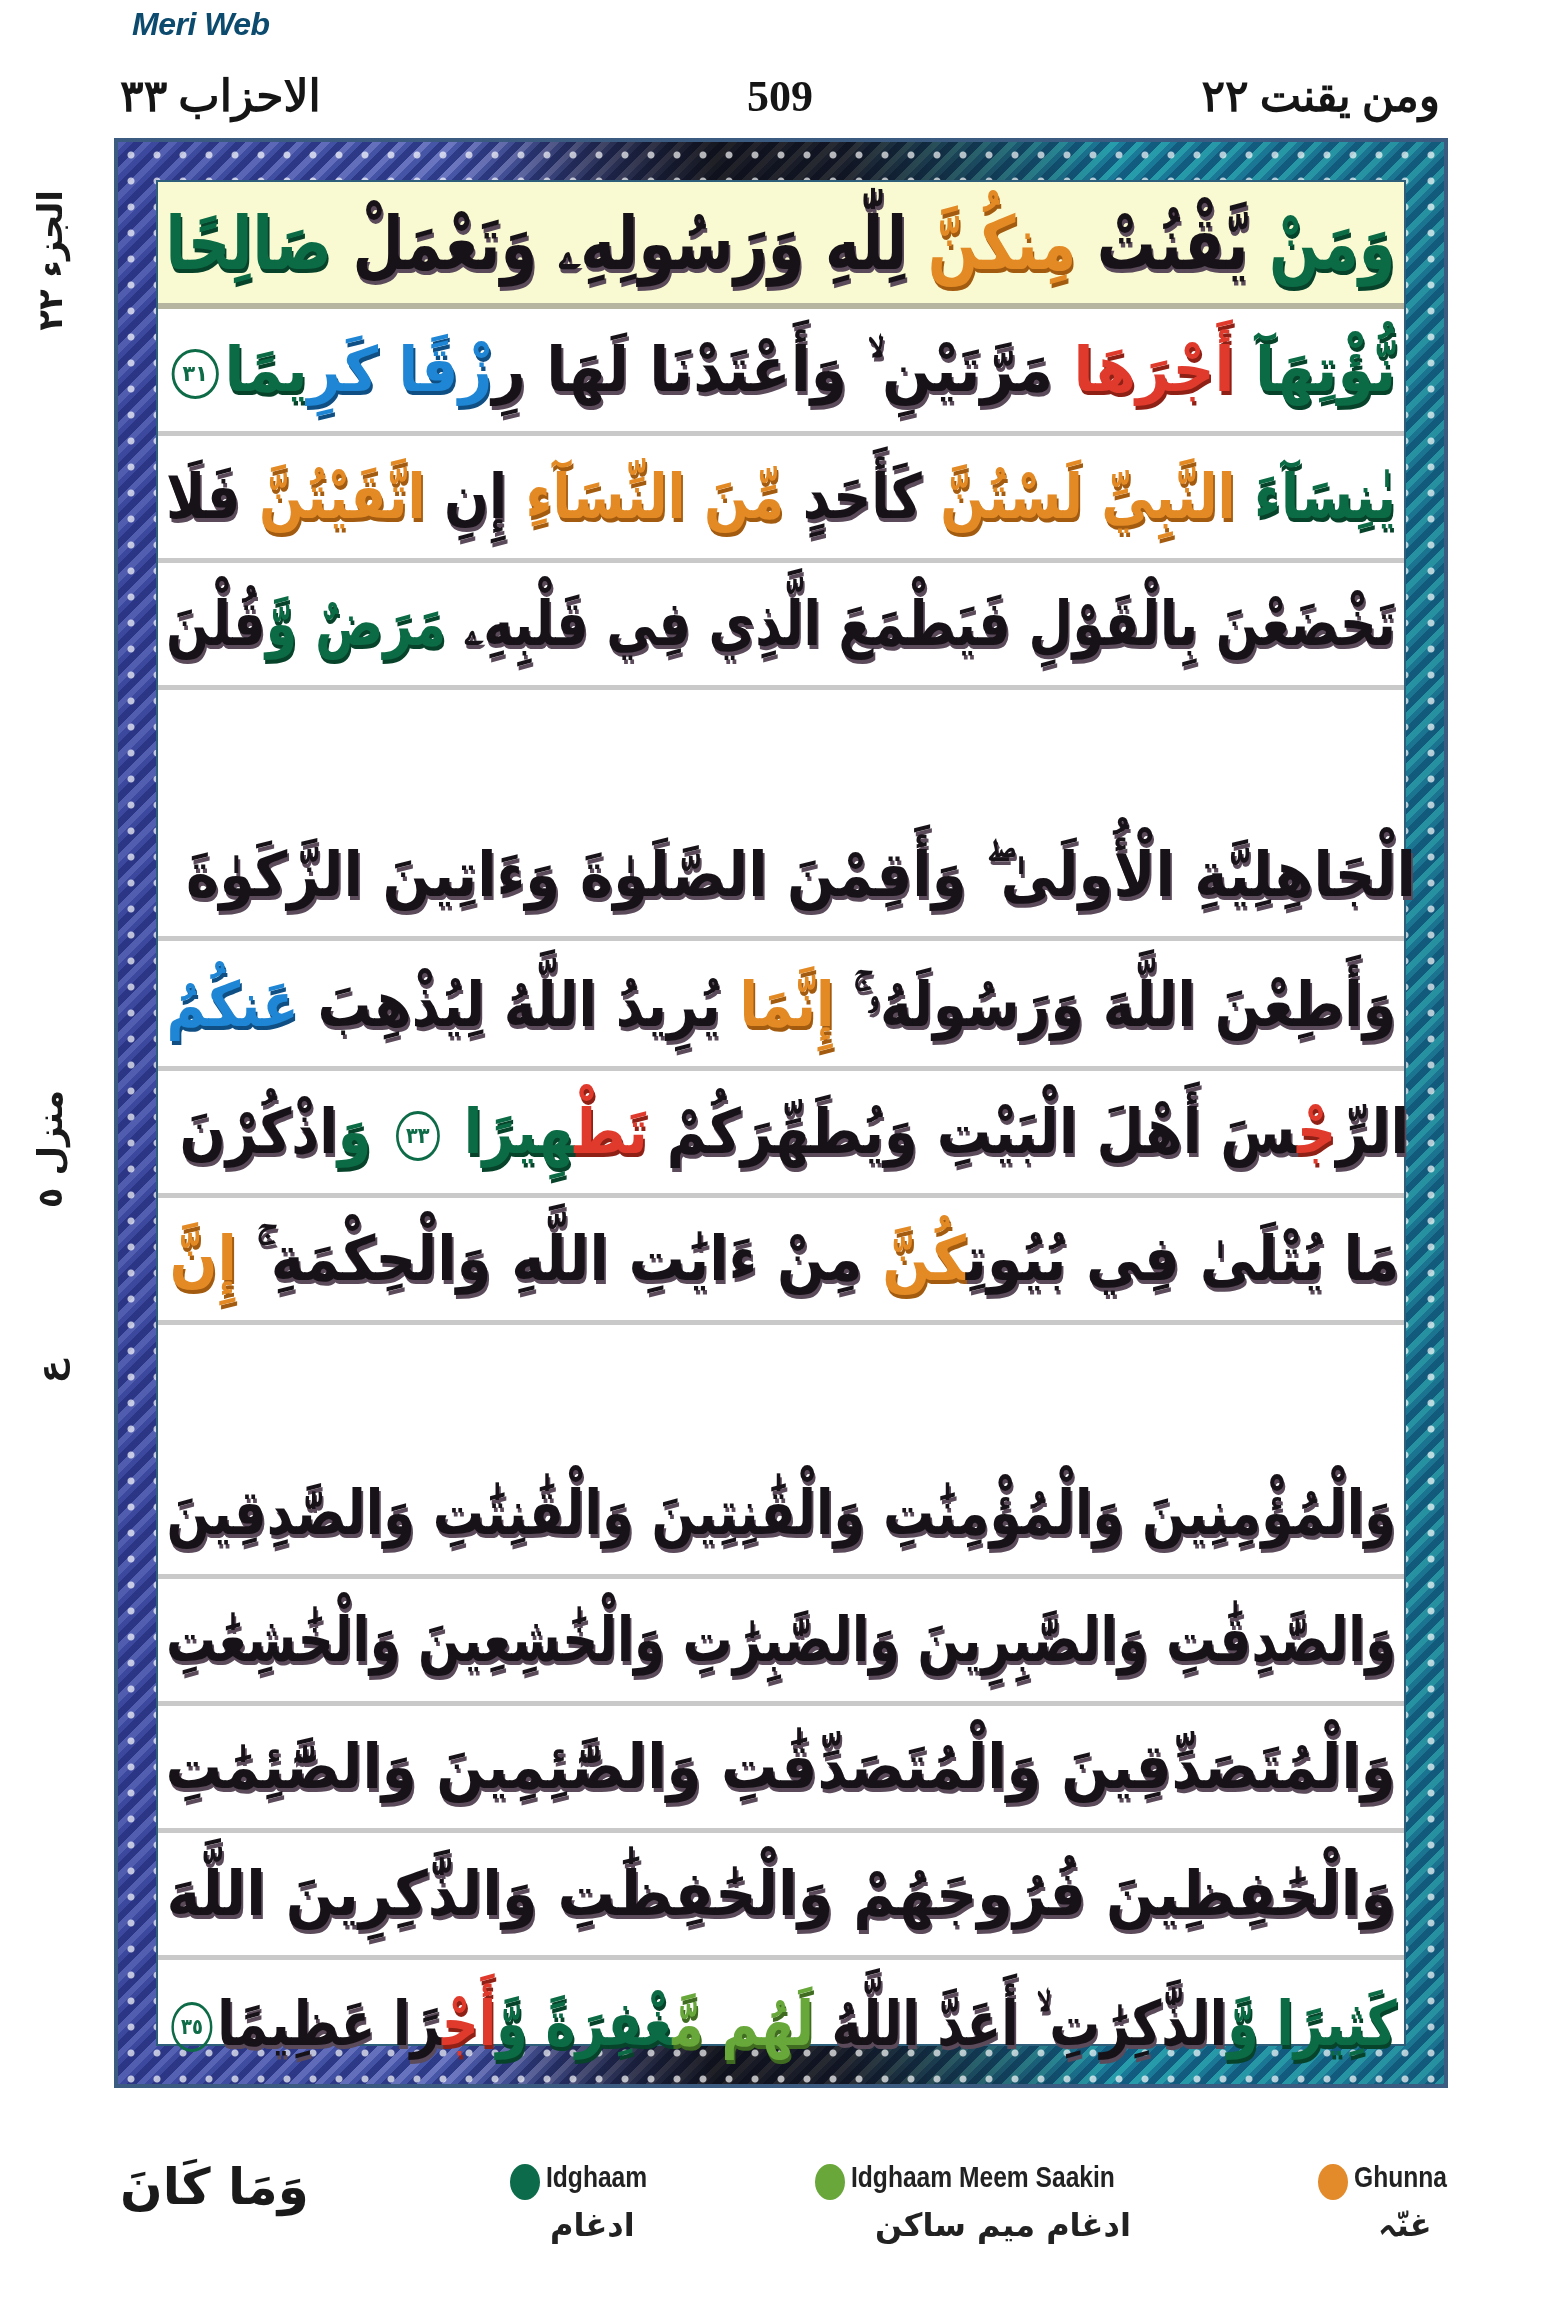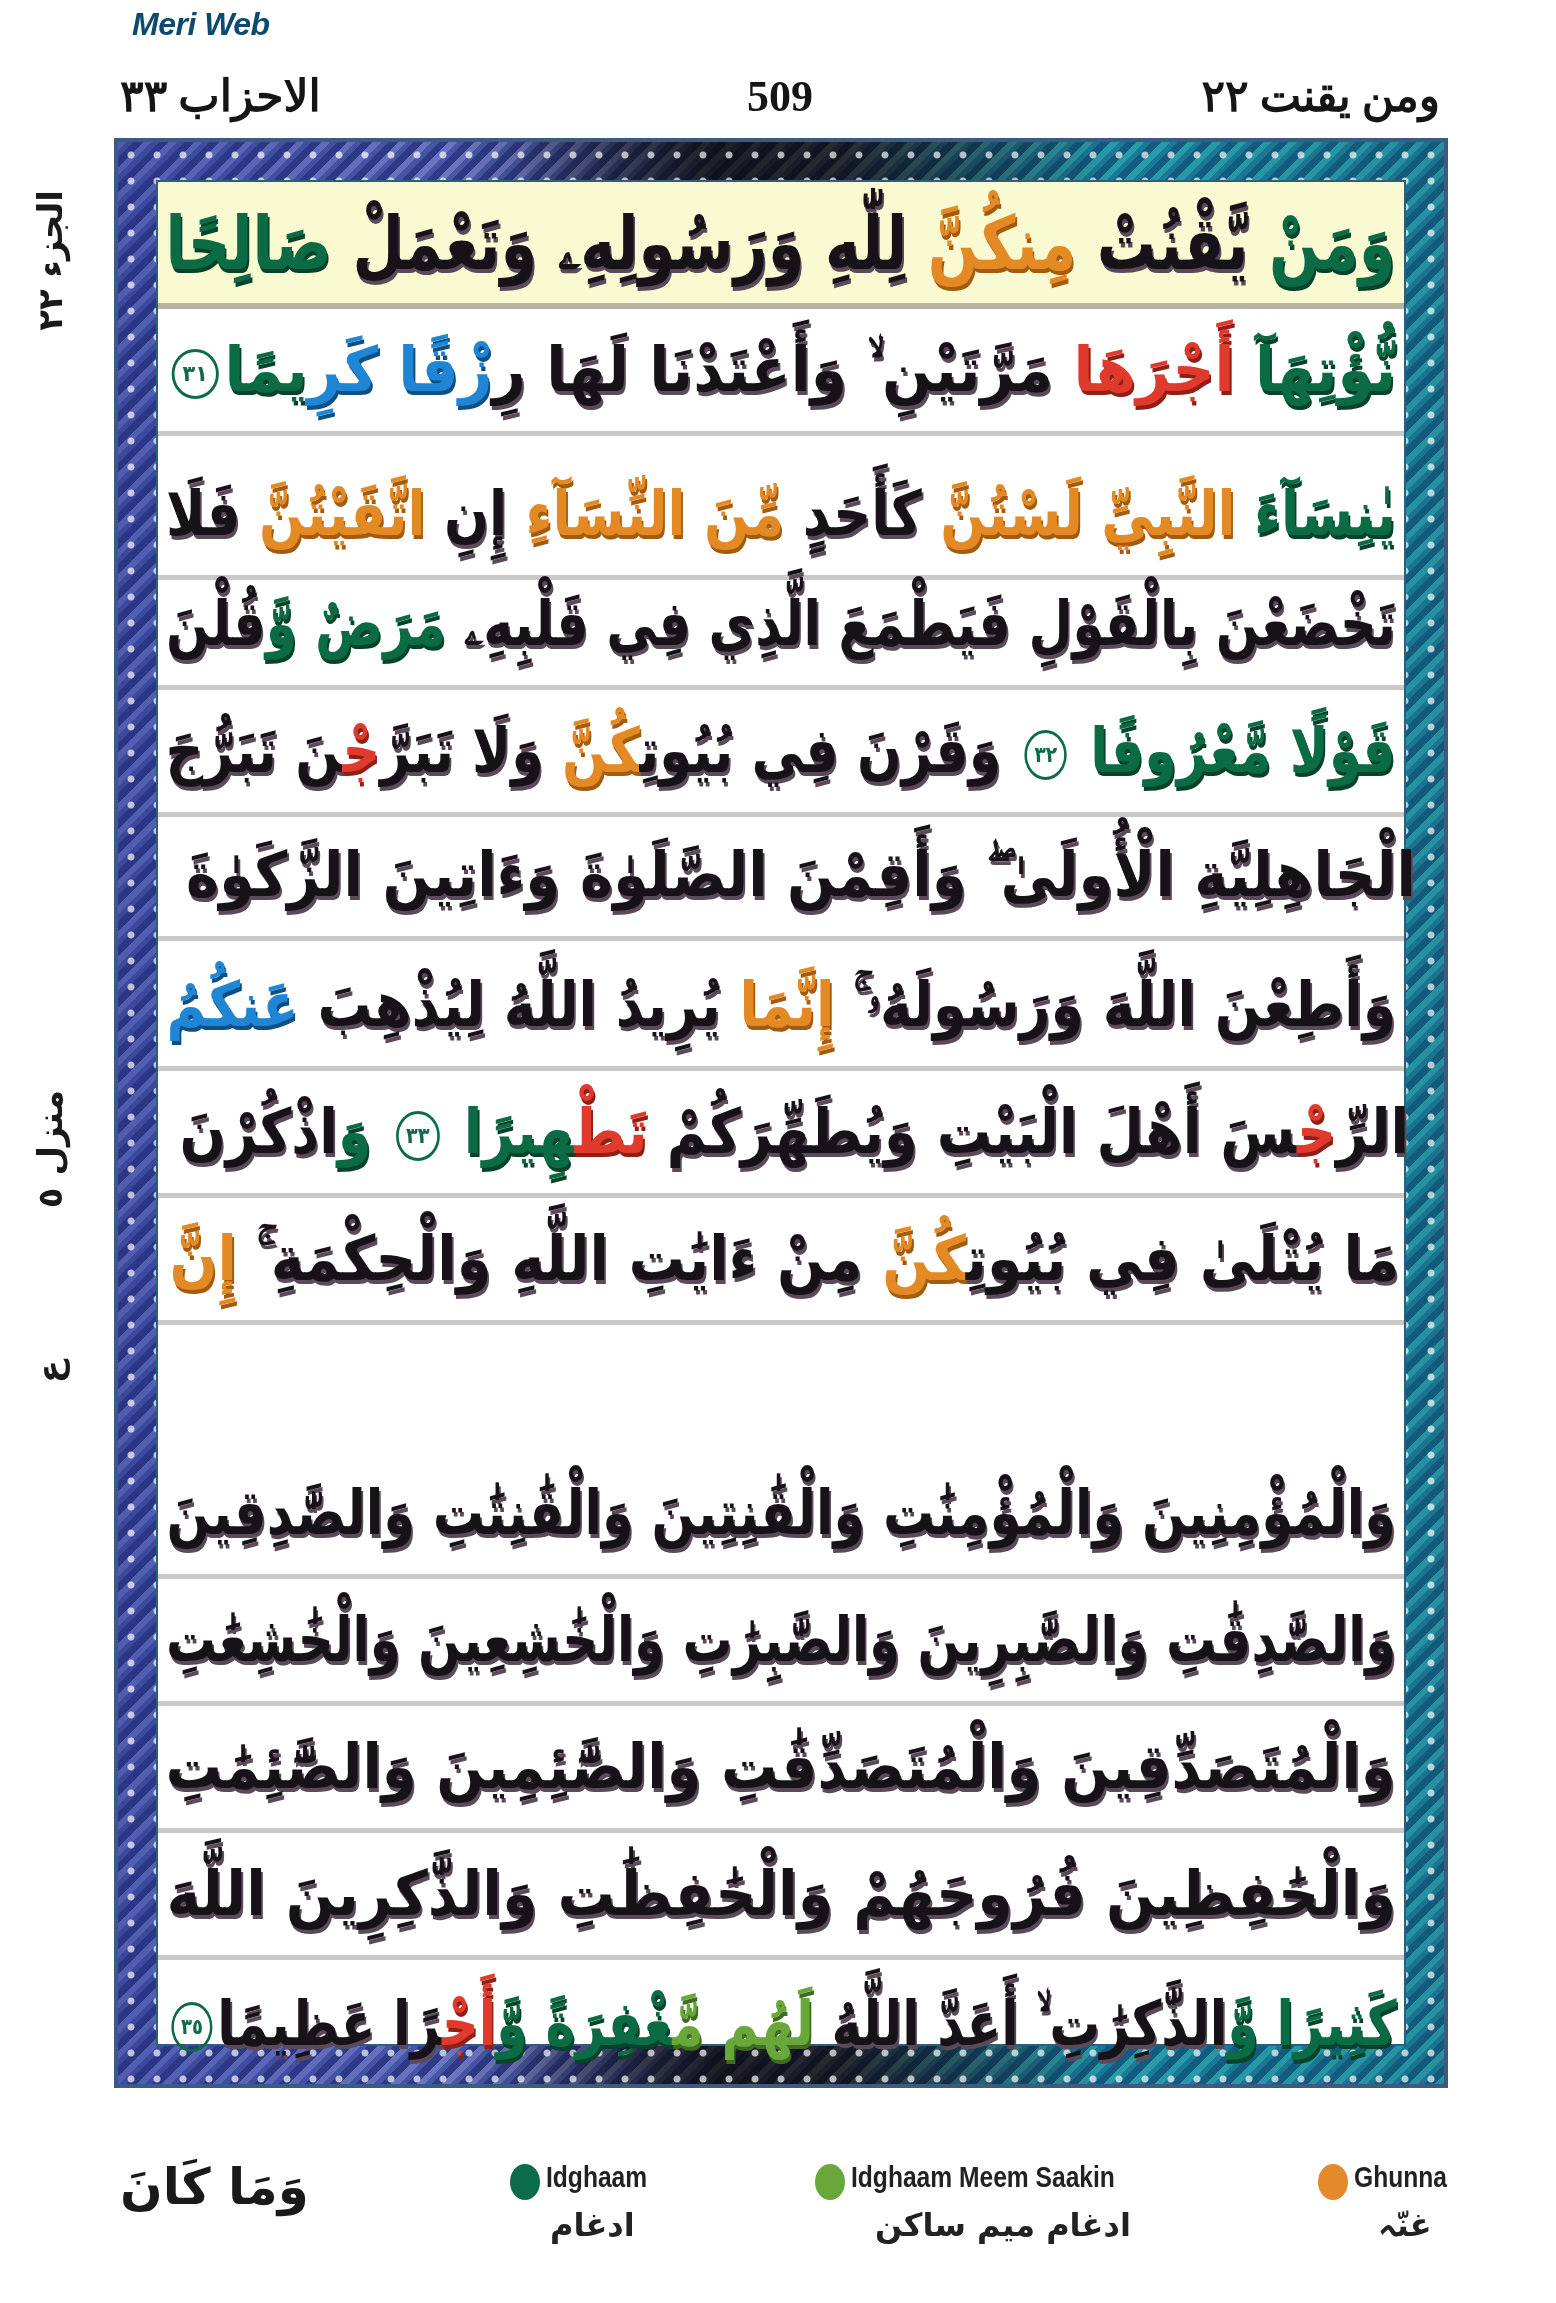--- a/index.html
+++ b/index.html
@@ -95,28 +95,25 @@
 <div class="frame">
   <div class="frame-shade"></div>
   <div class="frame-pattern"></div>
   <div class="page" id="page">
       <div class="line first" style="top: 0px;">
         <div class="ar" style="transform: scaleX(0.79922);"><span class="c-green">وَمَنْ </span><span class="">يَّقْنُتْ </span><span class="c-orange">مِنكُنَّ </span><span class="">لِلّٰهِ وَرَسُولِهِۦ وَتَعْمَلْ </span><span class="c-green">صَالِحًا</span></div>
       </div>
       <div class="line" style="top: 127px;">
         <div class="ar" style="transform: scaleX(0.943252);"><span class="c-green">نُّؤْتِهَآ </span><span class="c-red">أَجْرَهَا </span><span class="">مَرَّتَيْنِ ۙ وَأَعْتَدْنَا لَهَا رِ</span><span class="c-blue">زْقًا كَرِ</span><span class="c-green">يمًا</span><span class="ayah-mark">٣١</span></div>
       </div>
-      <div class="line" style="top: 271px;">
+      <div class="line" style="top: 254px;">
         <div class="ar" style="transform: scaleX(0.851801);"><span class="c-green">يٰنِسَآءَ </span><span class="c-orange">النَّبِيِّ </span><span class="c-orange">لَسْتُنَّ </span><span class="">كَأَحَدٍ </span><span class="c-orange">مِّنَ النِّسَآءِ </span><span class="">إِنِ </span><span class="c-orange">اتَّقَيْتُنَّ </span><span class="">فَلَا</span></div>
       </div>
       <div class="line" style="top: 381px;">
         <div class="ar" style="transform: scaleX(0.818908);"><span class="">تَخْضَعْنَ بِالْقَوْلِ فَيَطْمَعَ الَّذِي فِي قَلْبِهِۦ </span><span class="c-green">مَرَضٌ وَّ</span><span class="">قُلْنَ</span></div>
-      </div>
-      <div class="line" style="top: 508px;">
-        <div class="ar" style="transform: scaleX(0.845361);"><span class="c-green">قَوْلًا مَّعْرُوفًا </span><span class="ayah-mark">٣٢</span><span class=""> وَقَرْنَ فِي بُيُوتِ</span><span class="c-orange">كُنَّ </span><span class="">وَلَا تَبَرَّ</span><span class="c-red">جْ</span><span class="">نَ تَبَرُّجَ</span></div>
       </div>
       <div class="line" style="top: 632px; padding-left: 40px;">
         <div class="ar" style="transform: scaleX(0.908419);"><span class="">الْجَاهِلِيَّةِ الْأُولَىٰ ۖ وَأَقِمْنَ الصَّلَوٰةَ وَءَاتِينَ الزَّكَوٰةَ</span></div>
       </div>
       <div class="line" style="top: 762px;">
         <div class="ar" style="transform: scaleX(0.868031);"><span class="">وَأَطِعْنَ اللَّهَ وَرَسُولَهُۥ ۚ </span><span class="c-orange">إِنَّمَا </span><span class="">يُرِيدُ اللَّهُ لِيُذْهِبَ </span><span class="c-blue">عَنكُمُ</span></div>
       </div>
       <div class="line" style="top: 889px; padding-left: 26px;">
         <div class="ar" style="transform: scaleX(0.876693);"><span class="">الرِّ</span><span class="c-red">جْ</span><span class="">سَ أَهْلَ الْبَيْتِ وَيُطَهِّرَكُمْ </span><span class="c-red">تَطْ</span><span class="c-green">هِيرًا </span><span class="ayah-mark">٣٣</span><span class="c-green"> وَ</span><span class="">اذْكُرْنَ</span></div>
       </div>

